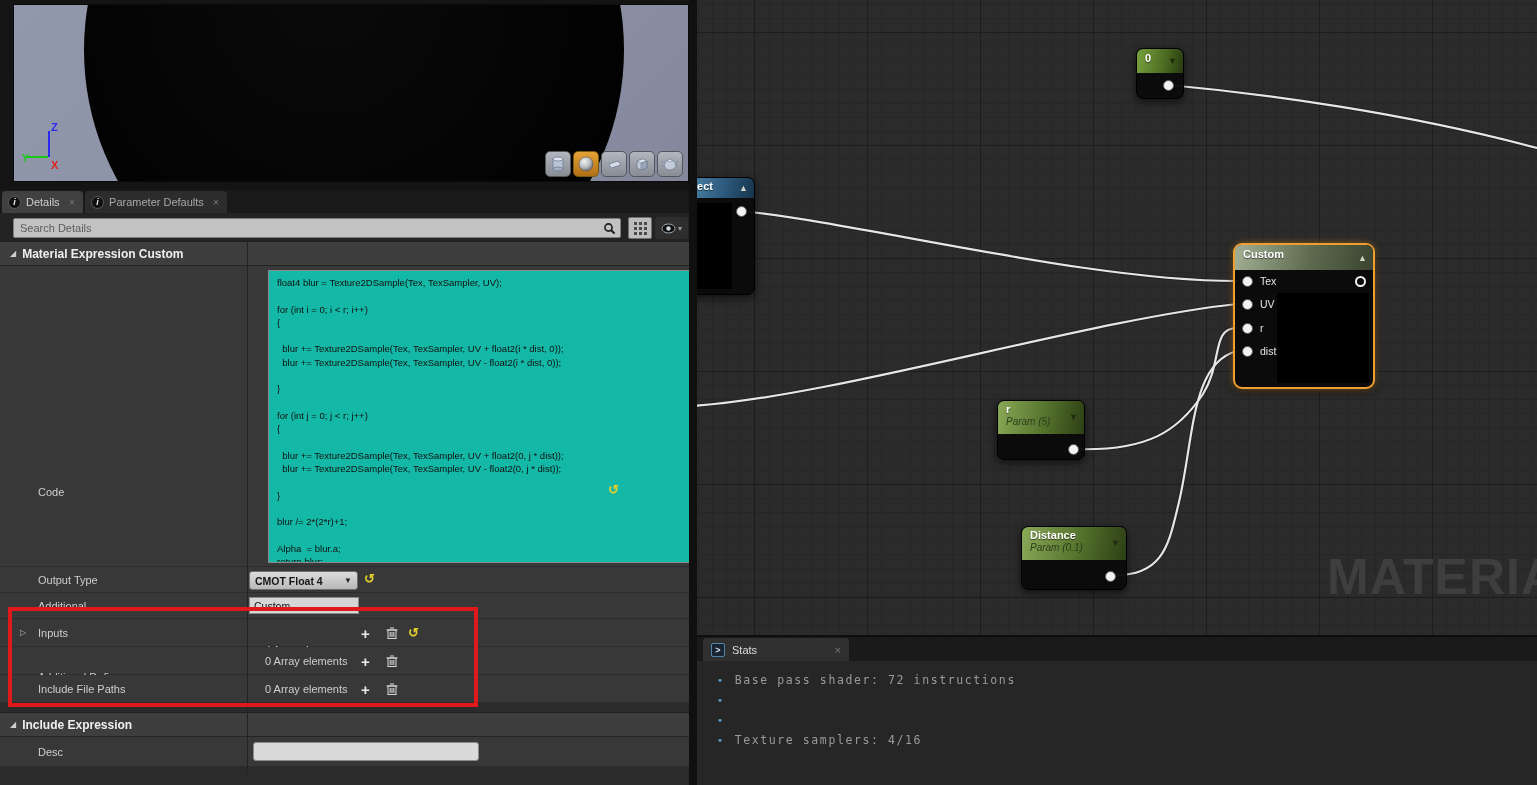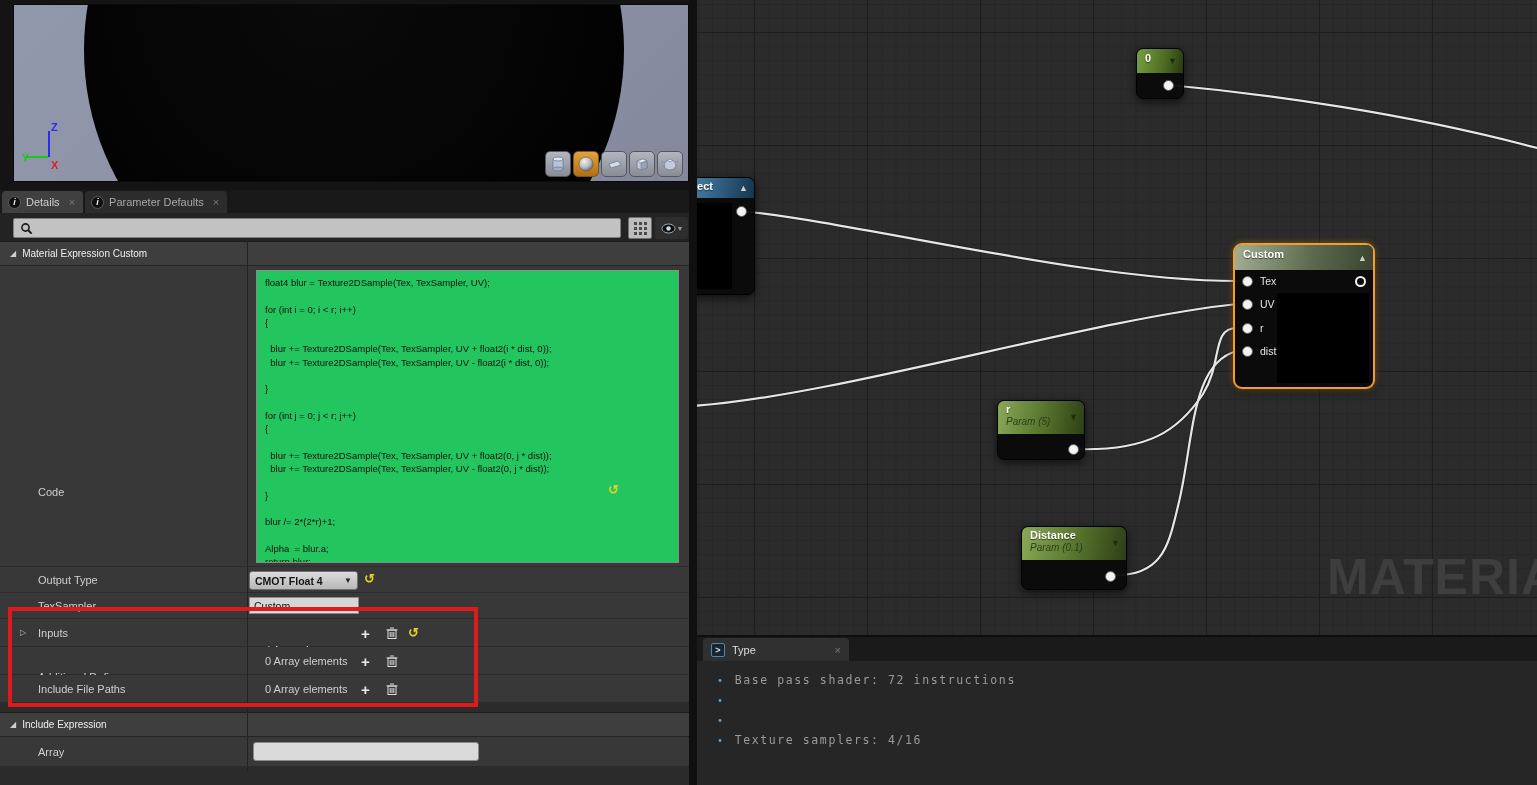--- a/index.html
+++ b/index.html
@@ -50,27 +50,27 @@
     border:1px solid #7e7e7e; display:flex; align-items:center; padding:0 4px 0 6px; }
   #search-box .ph { color:#5c5c5c; font-size:11px; flex:1; }
   #grid-btn { left:628px; top:4px; width:24px; height:22px; background:#bdbdbd; border:1px solid #707070;
     border-radius:2px; display:flex; align-items:center; justify-content:center; }
   #eye-btn { left:655px; top:4px; width:33px; height:22px; background:#2e2e2e; border-radius:3px;
     display:flex; align-items:center; justify-content:center; gap:2px; color:#9a9a9a; }
 
   .section-hdr { left:0; width:690px; height:25px; background:#3e3e3e; border-top:1px solid #1f1f1f;
     border-bottom:1px solid #242424; display:flex; align-items:center; padding-left:10px; gap:6px; }
   .section-hdr .arr { color:#cfcfcf; font-size:8px; }
-  .section-hdr .ttl { color:#efefef; font-weight:normal; font-size:10px; }
+  .section-hdr .ttl { color:#efefef; font-weight:bold; font-size:12px; }
 
   .prop-row { left:0; width:690px; background:#383838; border-bottom:1px solid #2c2c2c; }
   .prop-label { position:absolute; left:38px; color:#cfcfcf; font-size:11px; }
   #col-divider { left:247px; top:51px; width:1px; height:532px; background:#232323; z-index:4; }
 
-  #code-box { left:256px; top:4px; width:423px; height:293px; background:#22c55e; border:1px solid #8a8a8a;
+  #code-box { left:268px; top:4px; width:423px; height:293px; background:#14b8a6; border:1px solid #8a8a8a;
     color:#111; overflow:hidden; }
   #code-box pre { font-family:"Liberation Sans", sans-serif; font-size:9.5px; line-height:13.3px;
     padding:5px 0 0 8px; white-space:pre; }
   .reset-ico { color:#e3cf2c; font-size:13px; font-weight:bold; line-height:12px; }
 
   .combo { left:249px; top:4px; width:109px; height:19px; border-radius:3px; border:1px solid #6f6f6f;
     background:linear-gradient(180deg,#dcdcdc,#b8b8b8); color:#141414; display:flex; align-items:center;
     padding:0 5px; font-size:10.5px; font-weight:bold; }
   .combo .caret { margin-left:auto; font-size:8px; color:#222; }
   .txt-field { left:249px; top:4px; width:110px; height:17px; background:#d6d6d6; border:1px solid #8a8a8a;
@@ -203,20 +203,21 @@
       </div>
       <div class="dtab inactive">
         <span class="info-ico">i</span>
         <span class="tab-label">Parameter Defaults</span>
         <span class="tab-close">×</span>
       </div>
     </div>
 
     <div id="search-row" class="abs">
       <div id="search-box" class="abs">
+        <span class="ph">Search Details</span>
         <svg width="13" height="13" viewBox="0 0 13 13">
           <circle cx="5.5" cy="5.5" r="3.6" fill="none" stroke="#1a1a1a" stroke-width="1.6"></circle>
           <line x1="8.2" y1="8.2" x2="11.6" y2="11.6" stroke="#1a1a1a" stroke-width="2"></line>
         </svg>
       </div>
       <div id="grid-btn" class="abs">
         <svg width="13" height="13" viewBox="0 0 13 13">
           <g fill="#4a4a4a">
             <rect x="0" y="0" width="3" height="3"></rect>
               <rect x="5" y="0" width="3" height="3"></rect>
@@ -278,21 +279,21 @@
     <div class="prop-row abs" style="top:377px; height:26px;">
       <span class="prop-label" style="top:7px;">Output Type</span>
       <div class="combo abs">
         <span>CMOT Float 4</span>
         <span class="caret">▼</span>
       </div>
       <span class="reset-ico abs" style="left:364px; top:6px;">↺</span>
     </div>
 
     <div class="prop-row abs" style="top:403px; height:26px;">
-      <span class="prop-label" style="top:7px;">TexSampler</span>
+      <span class="prop-label" style="top:7px;">Additional</span>
       <div class="txt-field abs">
         <span>Custom</span>
       </div>
     </div>
 
     <div class="prop-row abs" style="top:429px; height:28px;">
       <span class="expander" style="top:9px;">▷</span>
       <span class="prop-label" style="top:8px;">Inputs</span>
       <span class="arr-value" style="top:24px;font-family:Liberation Serif, serif;">4 Array elements</span>
       <span class="row-ico" style="left:361px; color:#e8e8e8; font-size:15px; font-weight:bold;">+</span>
@@ -346,21 +347,21 @@
         </svg>
       </span>
     </div>
 
     <div class="section-hdr abs" style="top:522px;">
       <span class="arr">◢</span>
       <span class="ttl">Include Expression</span>
     </div>
 
     <div class="prop-row abs" style="top:547px; height:30px;">
-      <span class="prop-label" style="top:9px;">Array</span>
+      <span class="prop-label" style="top:9px;">Desc</span>
       <div id="desc-field" class="abs">
         <span></span>
       </div>
     </div>
 
     <div id="red-annotation" class="abs"></div>
   </div>
 
   <div id="graph-sep" class="abs"></div>
 
@@ -434,21 +435,21 @@
         <span class="hdr-caret caret-dark" style="top:16px;">▼</span>
       </div>
       <span class="pin" style="left:83px; top:44px;"></span>
     </div>
   </div>
 
   <div id="stats-panel" class="abs">
     <div id="stats-tabbar" class="abs">
       <div id="stats-tab">
         <span class="stats-ico">&gt;</span>
-        <span>Type</span>
+        <span>Stats</span>
         <span class="tab-close" style="margin-left:auto;">×</span>
       </div>
     </div>
     <div id="stats-lines" class="abs">
       <div class="sline">
         <span class="bullet">•</span>
         <span>Base pass shader: 72 instructions</span>
       </div>
       <div class="sline">
         <span class="bullet">•</span>

